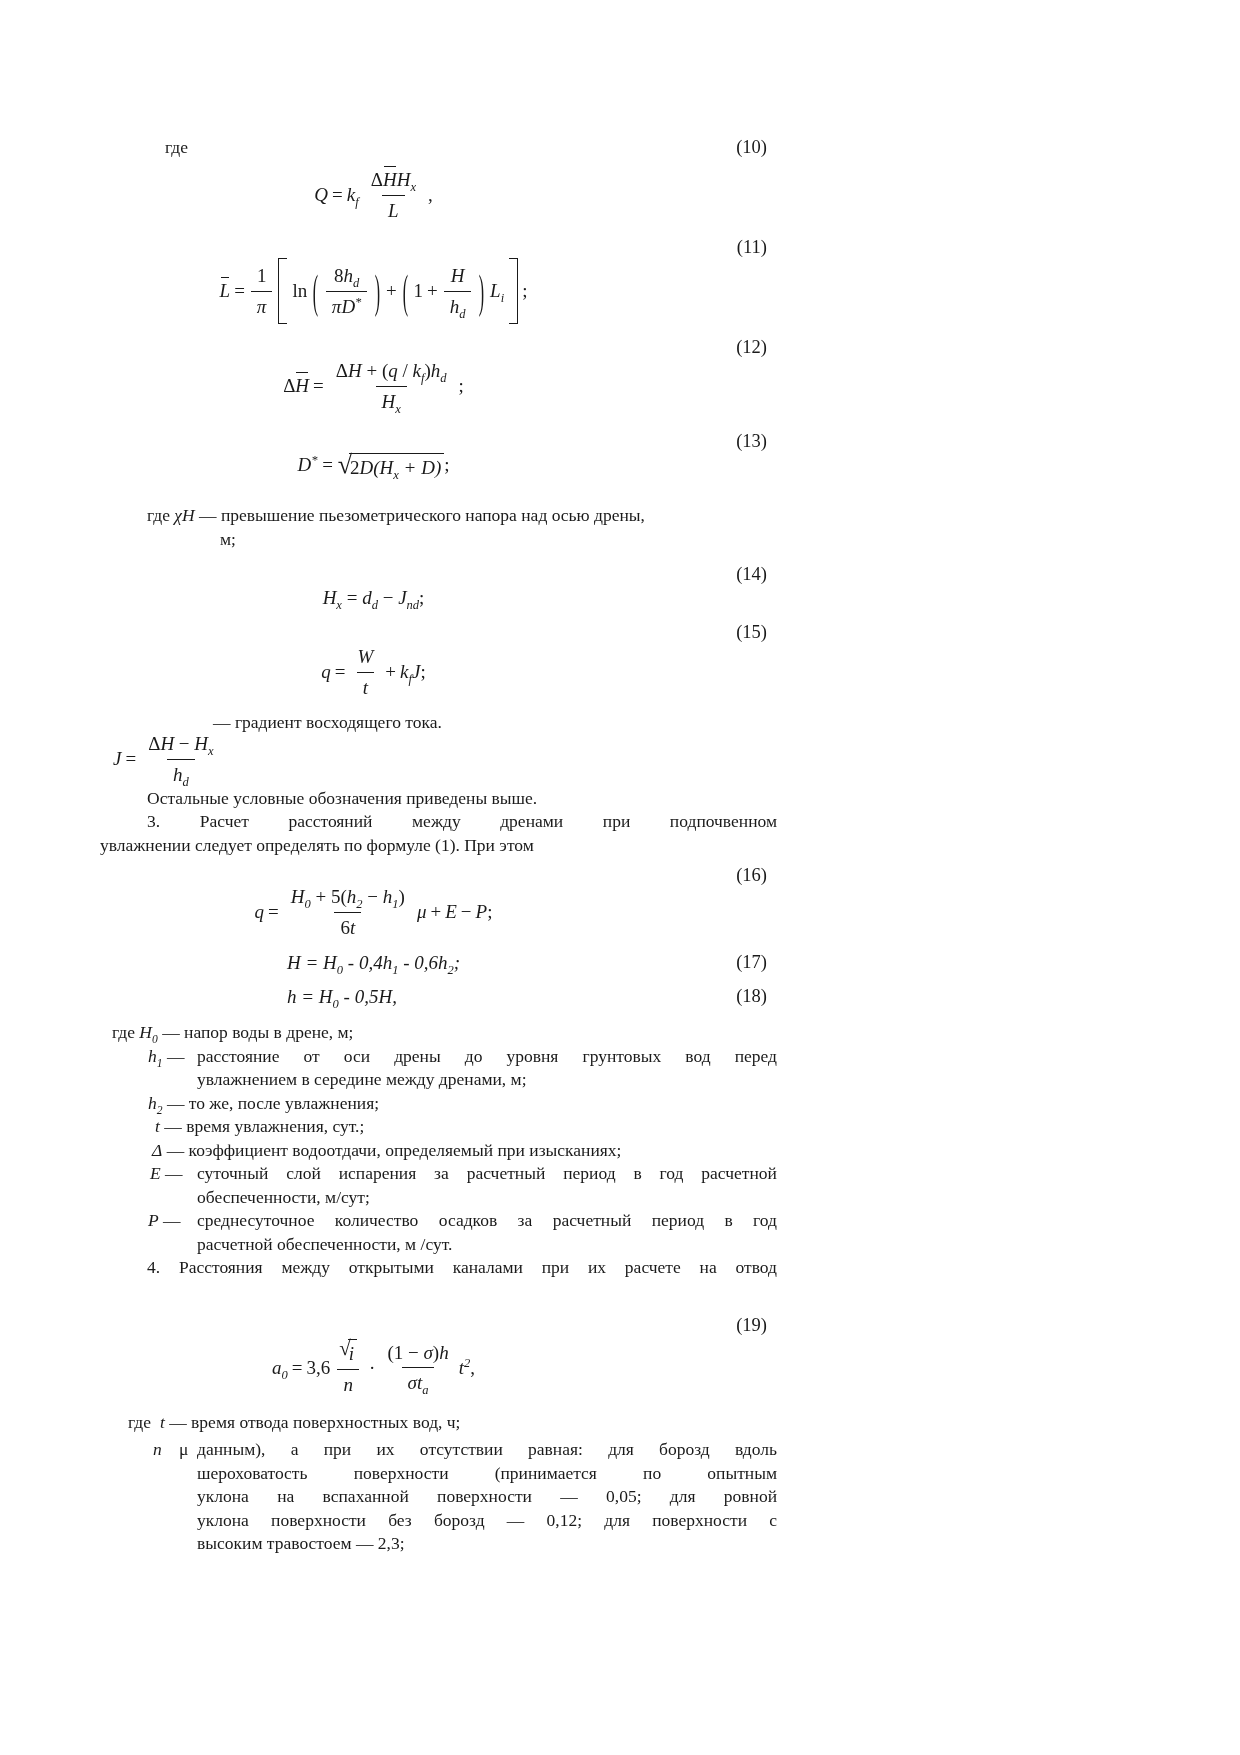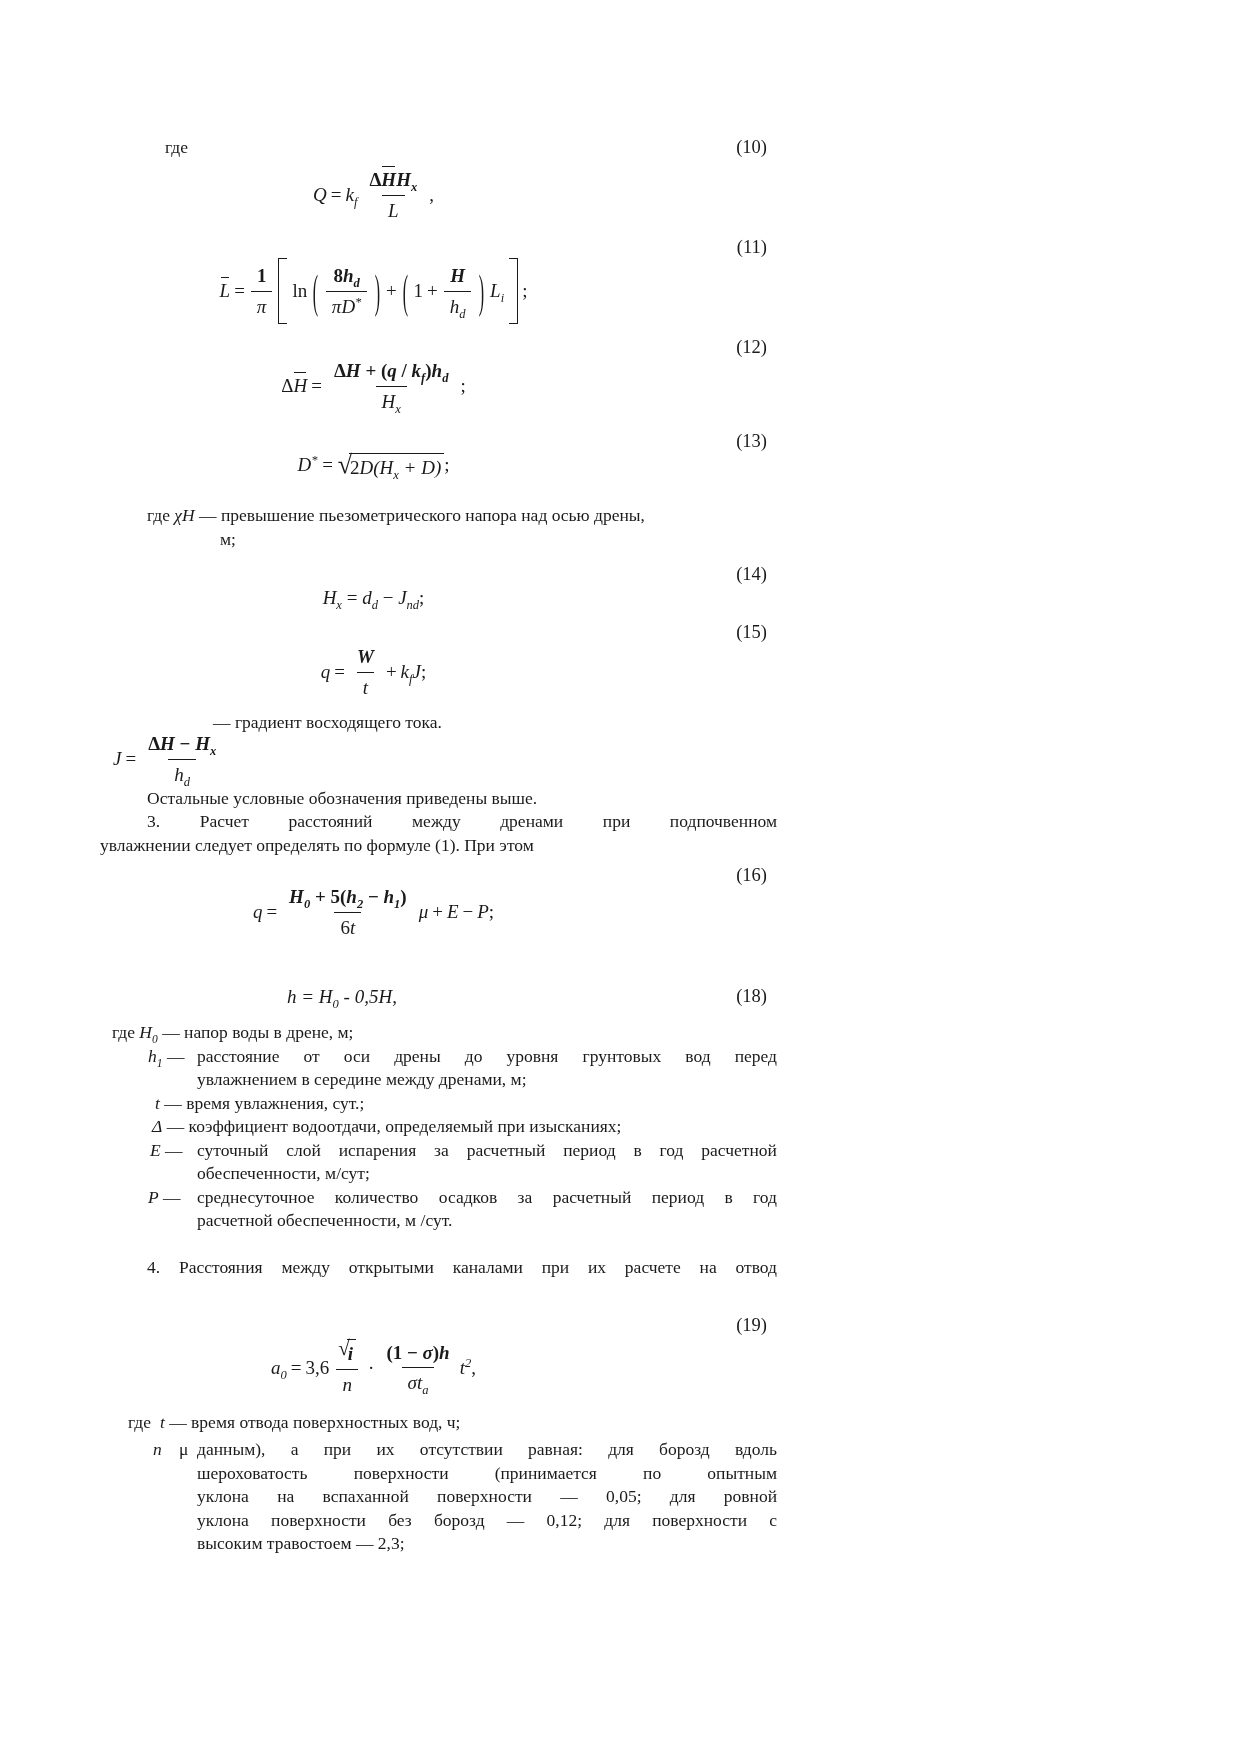--- a/index.html
+++ b/index.html
@@ -16,21 +16,21 @@
   .eqrow { text-align:right; padding-right:10px; font-size:18.5px; }
   .fxrow { display:flex; justify-content:space-between; align-items:center; padding-right:10px; }
   .frow { text-align:center; padding-right:130px; }
   .eqn { font-size:18.5px; white-space:nowrap; }
   i { font-style:italic; }
   sub, sup { font-size:66%; font-style:italic; line-height:0; }
   
   .m { display:inline-flex; align-items:center; gap:4px; font-size:19px; line-height:1.25; white-space:nowrap; }
   .ms { font-size:19px; line-height:1.25; white-space:nowrap; }
   .fr { display:inline-flex; flex-direction:column; align-items:center; margin:0 2px; }
-  .fr > .n { padding:1px 6px 3px;font-weight:bold; }
+  .fr > .n { padding:1px 6px 3px; }
   .fr > .d { border-top:1.5px solid #1a1a1a; padding:3px 6px 1px; }
   .ov { position:relative; display:inline-block; }
   .ov::before { content:""; position:absolute; top:-2px; left:1px; right:1px; border-top:1.5px solid #1a1a1a; }
   .sb { display:inline-block; width:8px; height:64px; align-self:center; }
   .sb.l { border-left:1.8px solid #1a1a1a; border-top:1.8px solid #1a1a1a; border-bottom:1.8px solid #1a1a1a; margin-right:1px; }
   .sb.r { border-right:1.8px solid #1a1a1a; border-top:1.8px solid #1a1a1a; border-bottom:1.8px solid #1a1a1a; margin-left:1px; }
   .bp { display:inline-block; transform:scaleY(2.35) scaleX(0.8); font-size:20px; font-weight:300; padding:0 1px; }
   .sq { display:inline-flex; align-items:flex-start; vertical-align:middle; }
   .sq .r { font-size:26px; line-height:0.9; margin-right:-3px; font-style:normal; }
   .sq .b { border-top:1.6px solid #1a1a1a; padding:2px 3px 0 1px; }
@@ -188,36 +188,45 @@
         <span class="d"><span>6</span><i>t</i></span>
       </span>
       <span><i>μ</i></span>
       <span>+</span>
       <span><i>E</i></span>
       <span>−</span>
       <span><i>P</i><span>;</span></span>
     </span>
   </div>
 
+  <div class="abs fxrow" style="top:951px">
+    <span class="ms itall" style="margin-left:187px">
+      <i>H</i><span> = </span><i>H</i><sub>0</sub><span> - 0,4</span><i>h</i><sub>1</sub><span> - 0,6</span><i>h</i><sub>2</sub><span>;</span>
+    </span>
+    <span class="eqn">(17)</span>
+  </div>
 
   <div class="abs fxrow" style="top:985px">
     <span class="ms itall" style="margin-left:187px">
       <i>h</i><span> = </span><i>H</i><sub>0</sub><span> - 0,5</span><i>H</i><span>,</span>
     </span>
     <span class="eqn">(18)</span>
   </div>
 
   <div class="abs" style="top:1021px">
     <div class="hang" style="text-indent:-85px">
       <span>где </span><i>H</i><sub>0</sub><span> — напор воды в дрене, м;</span>
     </div>
     <div class="hang">
       <span class="dsym" style="left:48px"><i>h</i><sub>1</sub> <span>—</span></span>
       <span class="jl">расстояние от оси дрены до уровня грунтовых вод перед</span>
       <span class="ln">увлажнением в середине между дренами, м;</span>
+    </div>
+    <div class="hang" style="text-indent:-49px">
+      <i>h</i><sub>2</sub><span> — то же, после увлажнения;</span>
     </div>
     <div class="hang" style="text-indent:-42px">
       <i>t</i><span> — время увлажнения, сут.;</span>
     </div>
     <div class="hang" style="text-indent:-45px">
       <i>Δ</i><span> — коэффициент водоотдачи, определяемый при изысканиях;</span>
     </div>
     <div class="hang">
       <span class="dsym" style="left:50px"><i>E</i> <span>—</span></span>
       <span class="jl">суточный слой испарения за расчетный период в год расчетной</span>

